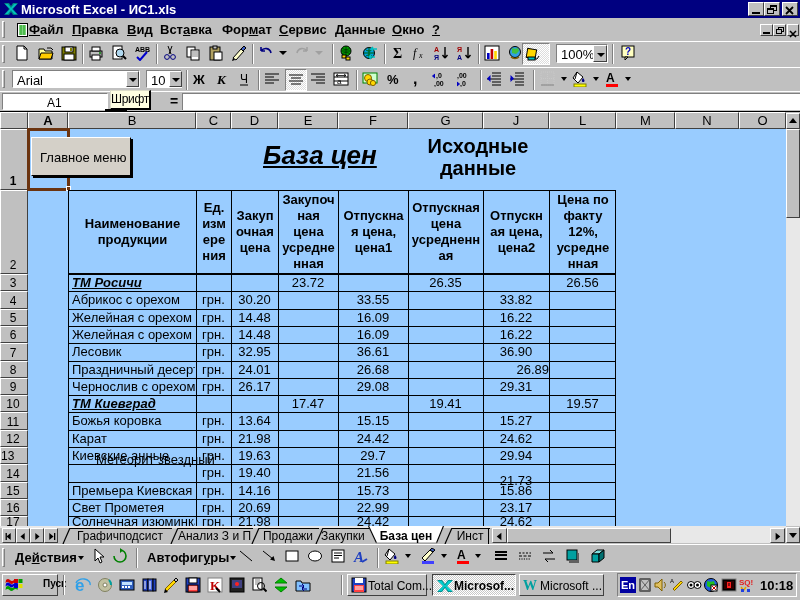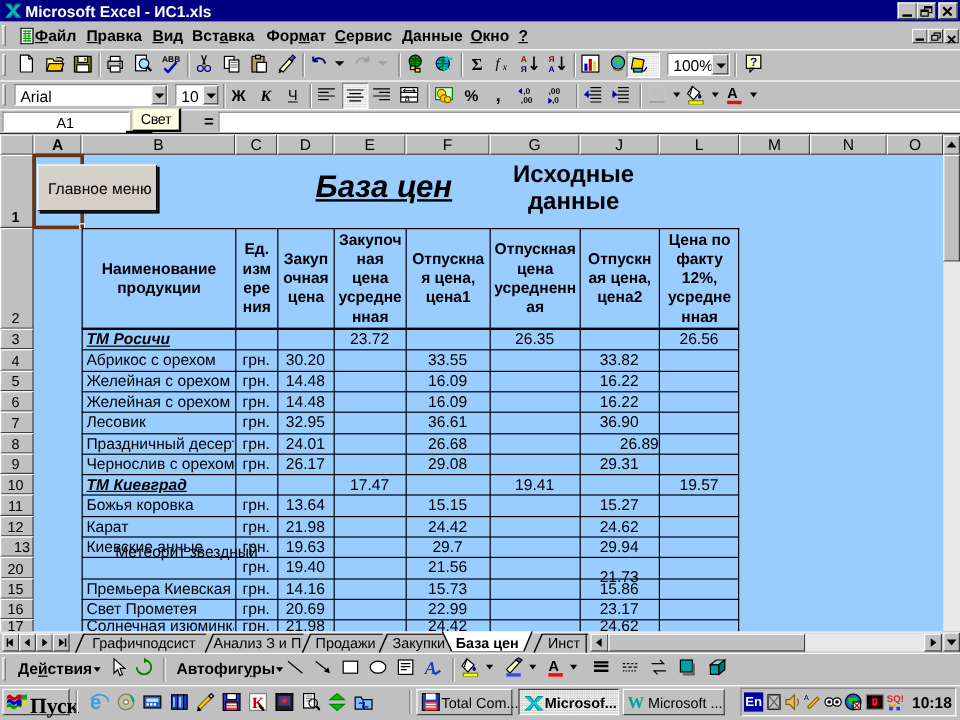--- a/index.html
+++ b/index.html
@@ -384,21 +384,21 @@
     <div class="arrow-down" style="border-left-width:3px;border-right-width:3px;"></div>
   </div>
 
 <div class="abs" style="left:0;top:91px;width:800px;height:21px;background:#c0c0c0;border-top:1px solid #ffffff;"></div>
 <div class="abs" style="left:2px;top:93px;width:106px;height:17px;background:#fff;border-top:1px solid #808080;border-left:1px solid #808080;border-right:1px solid #fff;border-bottom:1px solid #fff;font-size:12px;">
     <span style="position:absolute;left:44px;top:2px;">A1</span>
   </div>
 <div class="abs" style="left:166px;top:95px;width:16px;height:14px;font-size:14px;font-weight:bold;text-align:center;line-height:13px;">=</div>
 <div class="abs" style="left:182px;top:93px;width:618px;height:17px;background:#fff;border-top:1px solid #808080;border-left:1px solid #808080;"></div>
 
-<div class="abs" style="left:110px;top:90px;width:41px;height:20px;background:#ffffe1;border-top:1px solid #dcdcc8;border-left:1px solid #dcdcc8;border-right:2px solid #000;border-bottom:2px solid #000;font-size:12px;letter-spacing:-0.3px;text-align:center;line-height:17px;z-index:60;">Свет</div>
+<div class="abs" style="left:110px;top:90px;width:41px;height:20px;background:#ffffe1;border-top:1px solid #dcdcc8;border-left:1px solid #dcdcc8;border-right:2px solid #000;border-bottom:2px solid #000;font-size:12px;letter-spacing:-0.3px;text-align:center;line-height:17px;z-index:60;">Шрифт</div>
 <div class="abs" style="left:105px;top:109px;width:22px;height:2px;background:#000;z-index:60;"></div>
 
 <div class="abs" style="left:0;top:112px;width:800px;height:415px;background:#99ccff;"></div>
 <div class="abs" style="left:0;top:111px;width:800px;height:1px;background:#000;"></div>
 
 <div class="colhdr" style="left:0;width:28px;"></div>
 <div class="colhdr" style="left:28px;width:40px;font-weight:bold;">A</div>
 <div class="colhdr" style="left:68px;width:128px;">B</div>
 <div class="colhdr" style="left:196px;width:35px;">C</div>
 <div class="colhdr" style="left:231px;width:47px;">D</div>
@@ -440,24 +440,24 @@
 <div class="rowhdr" style="top:395px;height:17px;">
     <span style="position:absolute;top:1px;left:0;right:2px;text-align:center;">10</span>
   </div>
 <div class="rowhdr" style="top:412px;height:18px;">
     <span style="position:absolute;top:2px;left:0;right:2px;text-align:center;">11</span>
   </div>
 <div class="rowhdr" style="top:430px;height:17px;">
     <span style="position:absolute;top:1px;left:0;right:2px;text-align:center;">12</span>
   </div>
 <div class="rowhdr" style="top:447px;height:17px;">
-    <span style="position:absolute;top:1px;left:0;right:2px;text-align:right;">13</span>
+    <span style="position:absolute;top:1px;left:0;right:2px;text-align:left;">13</span>
   </div>
 <div class="rowhdr" style="top:464px;height:18px;">
-    <span style="position:absolute;top:2px;left:0;right:2px;text-align:center;">20</span>
+    <span style="position:absolute;top:2px;left:0;right:2px;text-align:center;">14</span>
   </div>
 <div class="rowhdr" style="top:482px;height:17px;">
     <span style="position:absolute;top:1px;left:0;right:2px;text-align:center;">15</span>
   </div>
 <div class="rowhdr" style="top:499px;height:17px;">
     <span style="position:absolute;top:1px;left:0;right:2px;text-align:center;">16</span>
   </div>
 <div class="rowhdr" style="top:516px;height:11px;">
     <span style="position:absolute;top:-2px;left:0;right:2px;text-align:center;">17</span>
   </div>
@@ -627,21 +627,21 @@
     </svg><span style="position:absolute;left:6px;right:0;top:1px;text-align:center;font-size:12px;white-space:nowrap;overflow:hidden;">Анализ З и П</span></div>
 <div class="abs" style="left:251px;top:528px;width:68px;height:16px;z-index:22;"><svg width="68" height="16" viewBox="0 0 68 16">
       <path d="M8 0 L68 0 L68 16 L1 16 Z" fill="#c0c0c0"></path>
       <path d="M8 0 L1 16" stroke="#000" stroke-width="1.2"></path>
       <path d="M8 0.5 L68 0.5" stroke="#000" stroke-width="1"></path>
     </svg><span style="position:absolute;left:6px;right:0;top:1px;text-align:center;font-size:12px;white-space:nowrap;overflow:hidden;">Продажи</span></div>
 <div class="abs" style="left:315px;top:528px;width:62px;height:16px;z-index:23;"><svg width="62" height="16" viewBox="0 0 62 16">
       <path d="M8 0 L62 0 L62 16 L1 16 Z" fill="#c0c0c0"></path>
       <path d="M8 0 L1 16" stroke="#000" stroke-width="1.2"></path>
       <path d="M8 0.5 L62 0.5" stroke="#000" stroke-width="1"></path>
-    </svg><span style="position:absolute;left:6px;right:0;top:1px;text-align:center;font-size:12px;white-space:nowrap;overflow:hidden;">Закупки</span></div>
+    </svg><span style="position:absolute;left:6px;right:0;top:1px;font-size:12px;white-space:nowrap;overflow:hidden;">Закупки</span></div>
 <div class="abs" style="left:444px;top:528px;width:46px;height:16px;z-index:24;"><svg width="46" height="16" viewBox="0 0 46 16">
       <path d="M8 0 L46 0 L46 16 L1 16 Z" fill="#c0c0c0"></path>
       <path d="M8 0 L1 16" stroke="#000" stroke-width="1.2"></path>
       <path d="M8 0.5 L46 0.5" stroke="#000" stroke-width="1"></path>
     </svg><span style="position:absolute;left:6px;right:0;top:1px;text-align:center;font-size:12px;white-space:nowrap;overflow:hidden;">Инст</span></div>
 <div class="abs" style="left:488px;top:528px;width:1px;height:16px;background:#000;z-index:26;"></div>
 <div class="abs" style="left:368px;top:526px;width:76px;height:18px;z-index:30;"><svg width="76" height="18" viewBox="0 0 76 18">
       <path d="M0 0 L76 0 L69 17 L8 17 Z" fill="#ffffff"></path>
       <path d="M0.5 0 L8.5 17" stroke="#000" stroke-width="1.2"></path>
       <path d="M75.5 0 L68.5 17" stroke="#000" stroke-width="1.2"></path>
@@ -777,21 +777,21 @@
 <div class="abs" style="left:2px;top:574px;width:56px;height:22px;background:#c0c0c0;border-top:1px solid #fff;border-left:1px solid #fff;border-right:1px solid #404040;border-bottom:1px solid #404040;">
 <svg width="18" height="16" viewBox="0 0 18 16" style="position:absolute;left:2px;top:2px;">
 <path d="M1 4 q2 -2 4 0 q2 2 4 0 q2 -2 4 0 l-0.5 3 q-2 -2 -4 0 q-2 2 -4 0 q-2 -2 -4 0 z" fill="#d00000" transform="translate(0,-1)"></path>
 <path d="M1 7 q2 -2 4 0 q2 2 4 0 q2 -2 4 0 l-0.5 3 q-2 -2 -4 0 q-2 2 -4 0 q-2 -2 -4 0 z" fill="#0000d0" transform="translate(0,-0.5)"></path>
 <path d="M1 10 q2 -2 4 0 q2 2 4 0 q2 -2 4 0 l-0.5 3 q-2 -2 -4 0 q-2 2 -4 0 q-2 -2 -4 0 z" fill="#00a000"></path>
 <rect x="9" y="2" width="4" height="4" fill="#d00000"></rect>
       <rect x="13.5" y="2" width="4" height="4" fill="#00a000"></rect>
 <rect x="9" y="7" width="4" height="4" fill="#0000d0"></rect>
       <rect x="13.5" y="7" width="4" height="4" fill="#e0e000"></rect>
 </svg>
-<span style="position:absolute;left:22px;top:3px;font-size:18px;font-weight:bold;font-family:Liberation Serif, serif;">Пуск</span>
+<span style="position:absolute;left:40px;top:3px;font-size:10px;font-weight:bold;">Пуск</span>
   </div>
 <div class="sep" style="left:63px;top:575px;height:20px;"></div>
 <div class="abs" style="left:75px;top:577px;width:16px;height:16px;"><svg width="16" height="16" viewBox="0 0 16 16">
       <text x="0" y="14" font-size="17" font-weight="bold" fill="#30a0e8" font-family="Liberation Sans">e</text>
       <path d="M1 6 a7 5 0 0 1 14 2" fill="none" stroke="#30a0e8" stroke-width="1.4"></path>
     </svg></div>
 <div class="abs" style="left:97px;top:577px;width:16px;height:16px;"><svg width="16" height="16" viewBox="0 0 16 16">
       <circle cx="8" cy="8" r="6.5" fill="#c0c0a0" stroke="#808060"></circle>
       <circle cx="8" cy="8" r="2" fill="#fff" stroke="#808060"></circle>
       <path d="M12 3 a6.5 6.5 0 0 1 2 5" stroke="#00a0a0" fill="none" stroke-width="2"></path>

